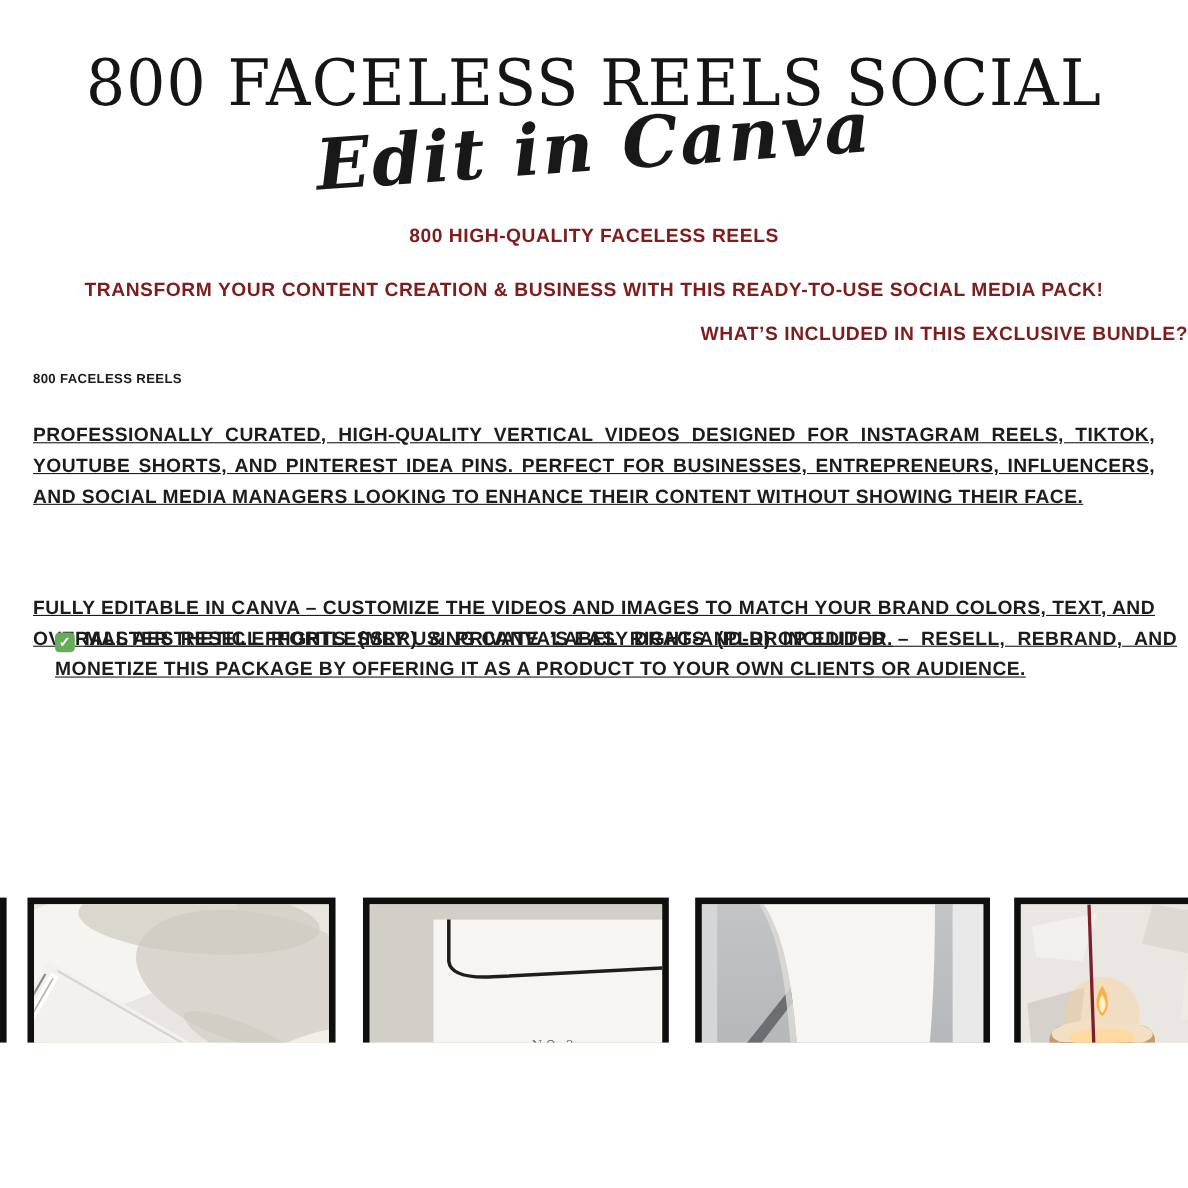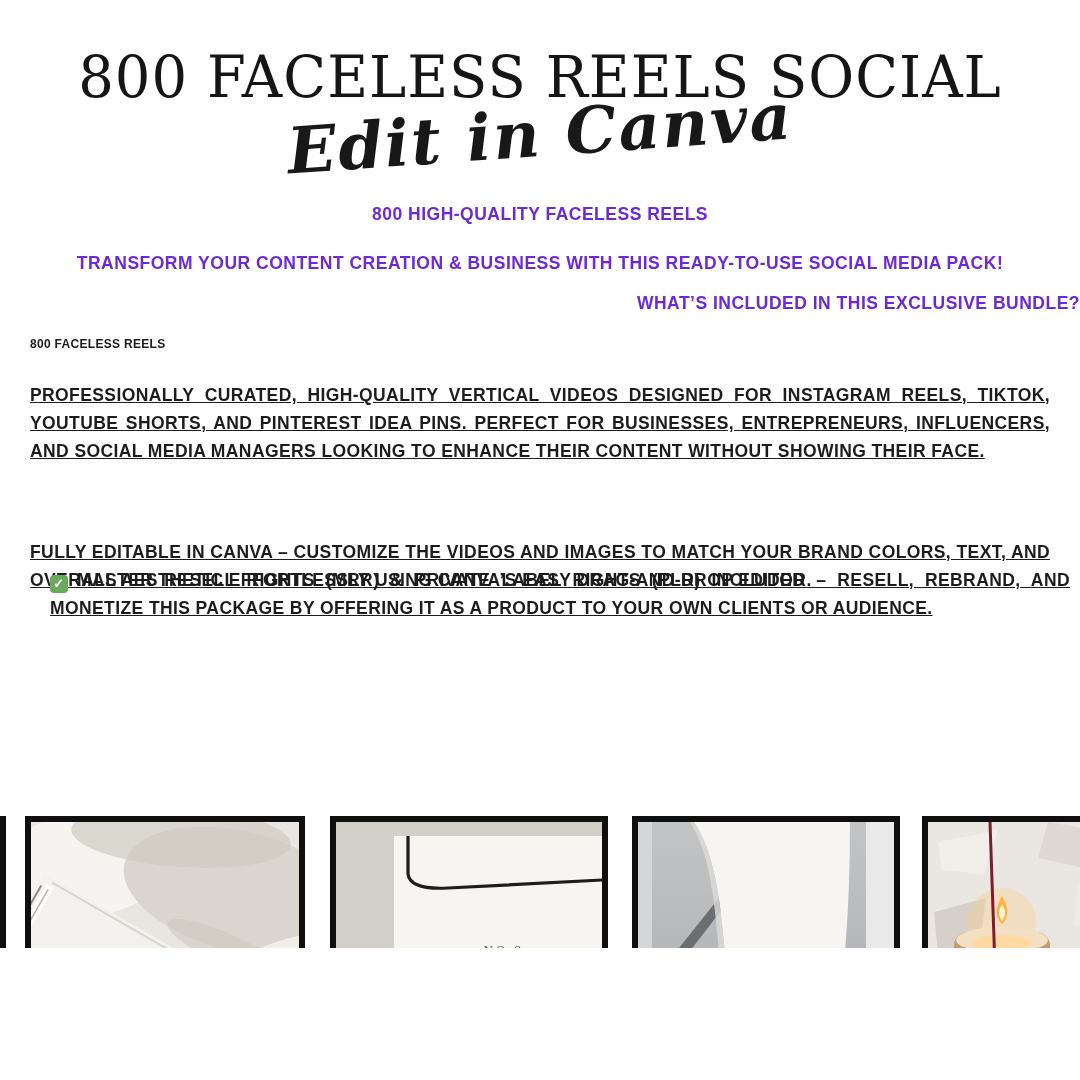--- a/index.html
+++ b/index.html
@@ -14,21 +14,21 @@
     font-size:56px;letter-spacing:1px;color:#151515;transform:scaleY(1.04);
   }
   .script-title{
     position:absolute;top:96px;left:0;width:100%;text-align:center;
     font-family:"DejaVu Serif","Liberation Serif",serif;font-style:italic;font-weight:700;
     font-size:64px;color:#181818;transform:rotate(-4deg);letter-spacing:2px;
   }
   
   .c-line{
     position:absolute;left:0;width:100%;text-align:center;font-weight:700;
-    font-size:17.5px;letter-spacing:0.5px;color:#6d28d9;white-space:nowrap;
+    font-size:17.5px;letter-spacing:0.5px;color:#7f1d1d;white-space:nowrap;
   }
   .c-line1{top:204px;}
   .c-line2{top:253px;}
   .c-line3{top:293px;text-align:right;}
   
   .section-heading{
     position:absolute;left:30px;top:337px;font-weight:700;font-size:12px;
     letter-spacing:0.3px;color:#1c1c1c;
   }
   .para{

